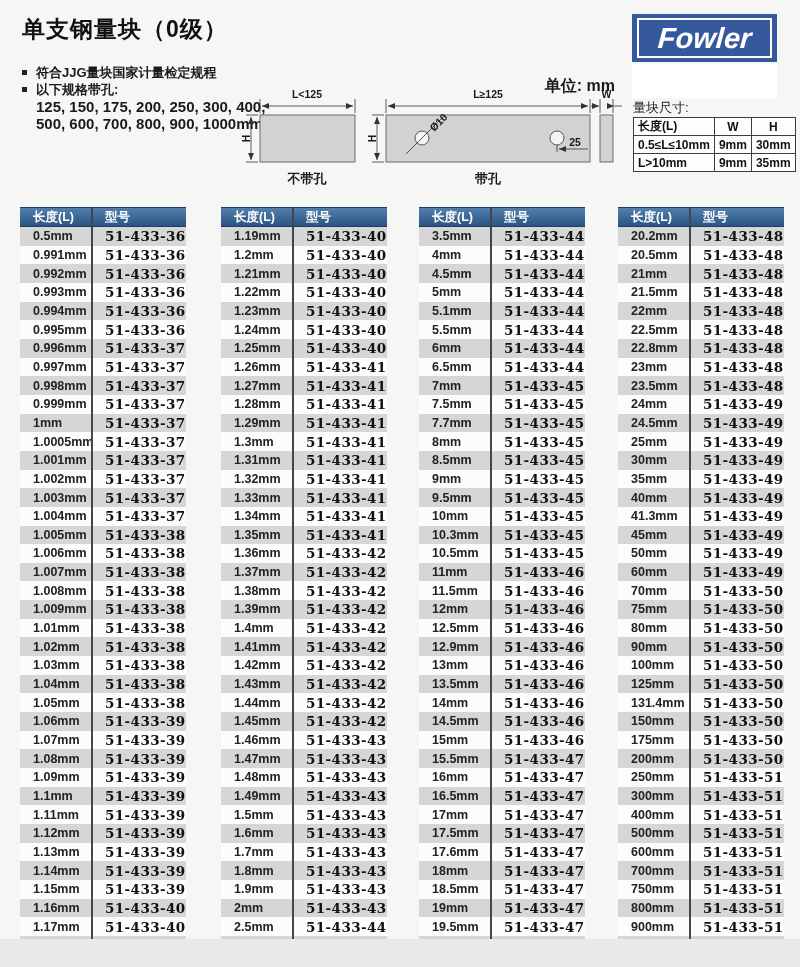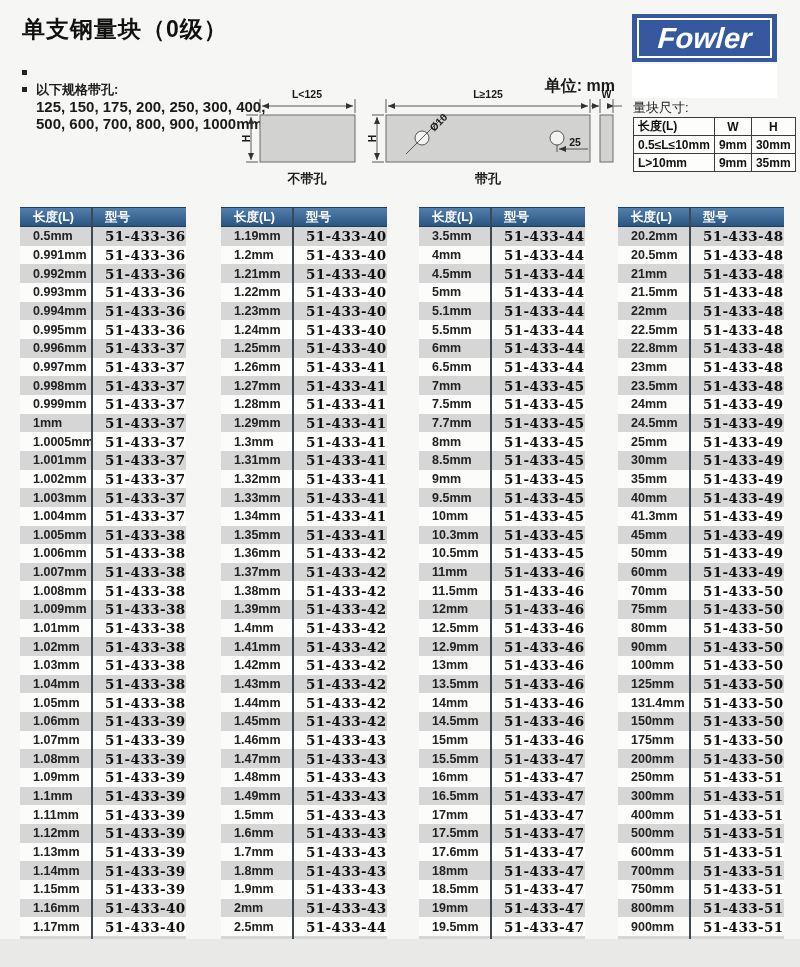--- a/index.html
+++ b/index.html
@@ -63,20 +63,21 @@
   <div class="logo">
     <div class="logo-inner">
       <span class="logo-text">Fowler</span>
     </div>
   </div>
   <div class="logo-underbox"></div>
 
   <div class="bullets">
     <div class="b-item">
       <span class="sq"></span>
+      <span class="b-text">符合JJG量块国家计量检定规程</span>
     </div>
     <div class="b-item">
       <span class="sq"></span>
       <span class="b-text">以下规格带孔:</span>
     </div>
     <div class="b-sub">125, 150, 175, 200, 250, 300, 400,</div>
     <div class="b-sub">500, 600, 700, 800, 900, 1000mm</div>
   </div>
 
   <div class="unit-label">单位: mm</div>

